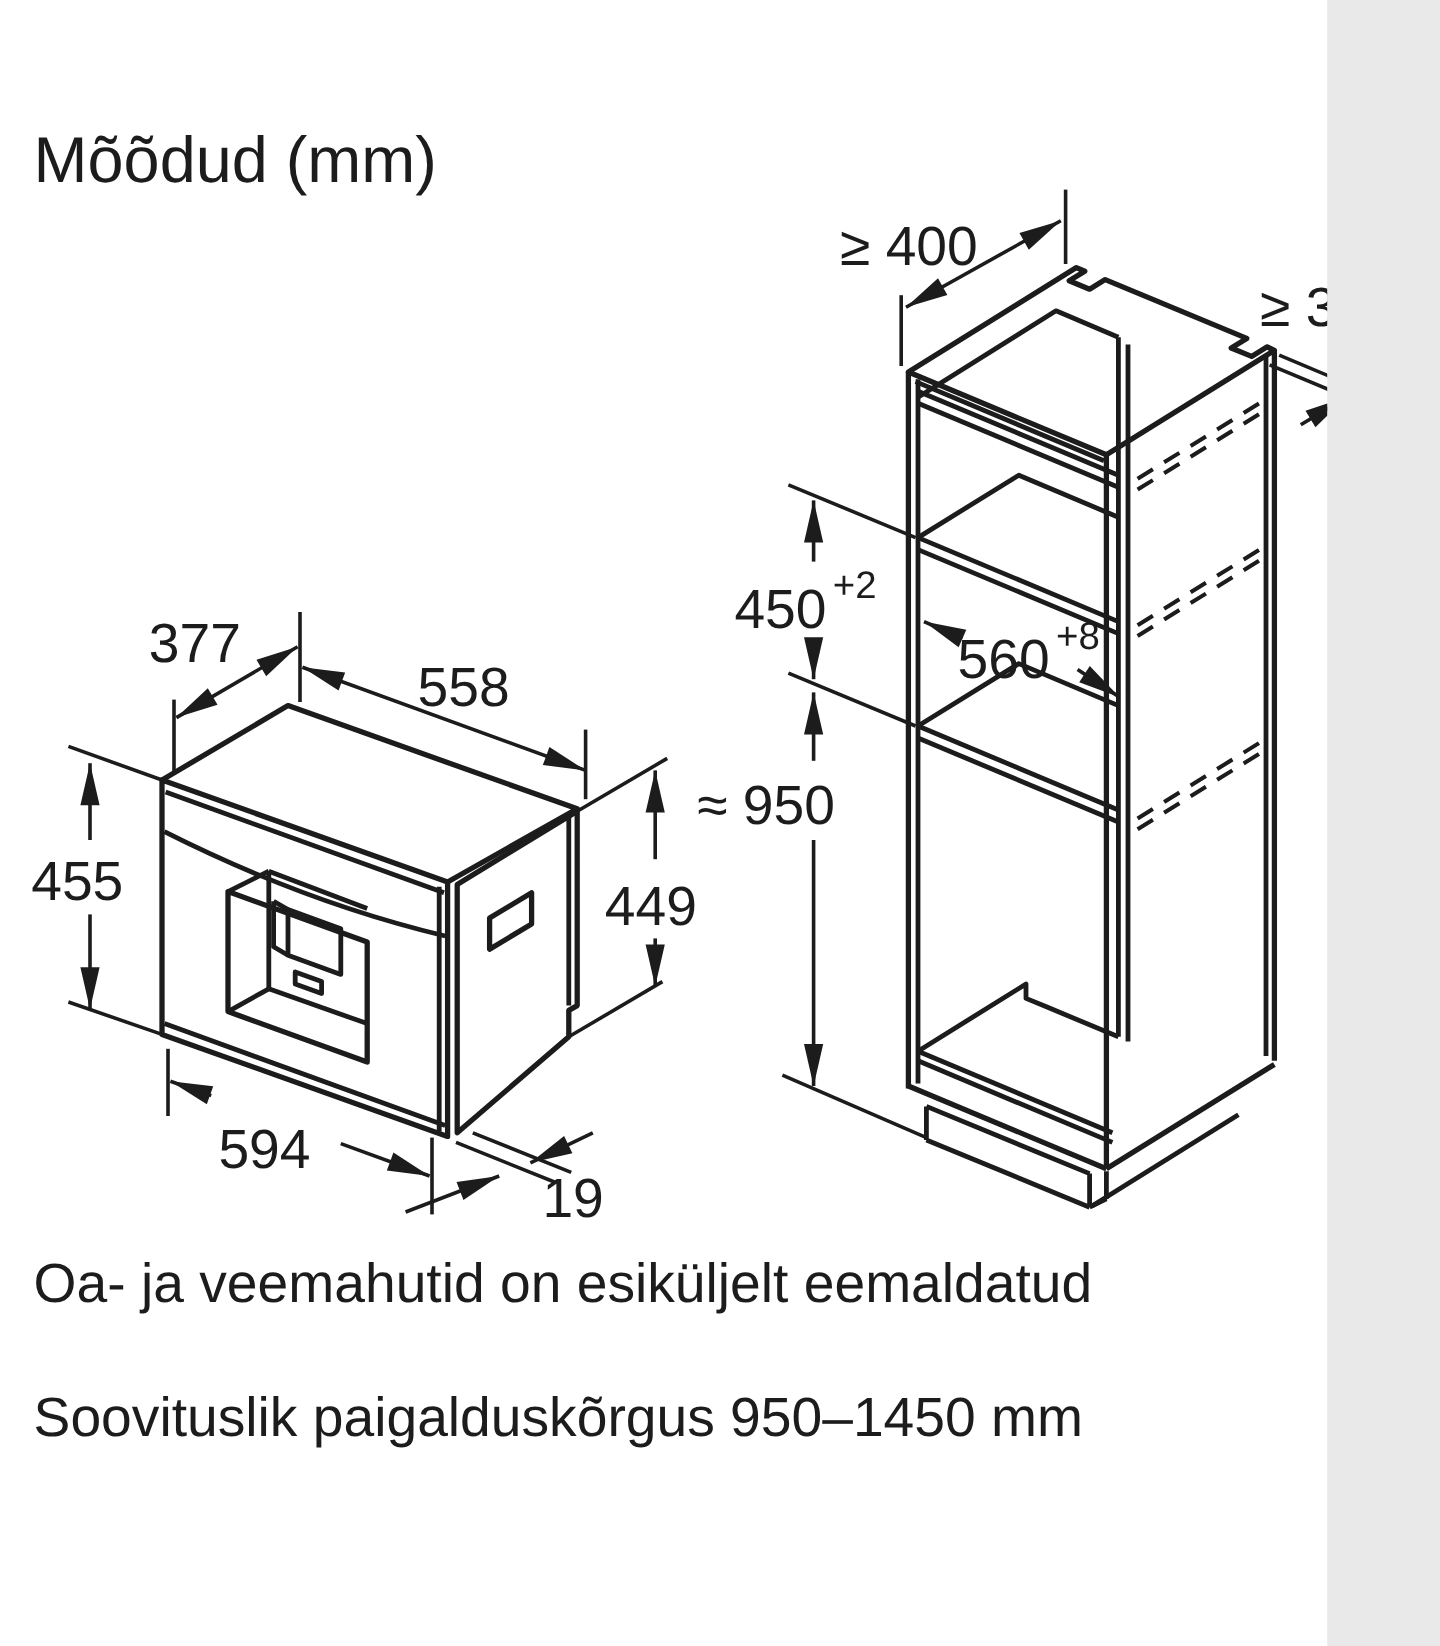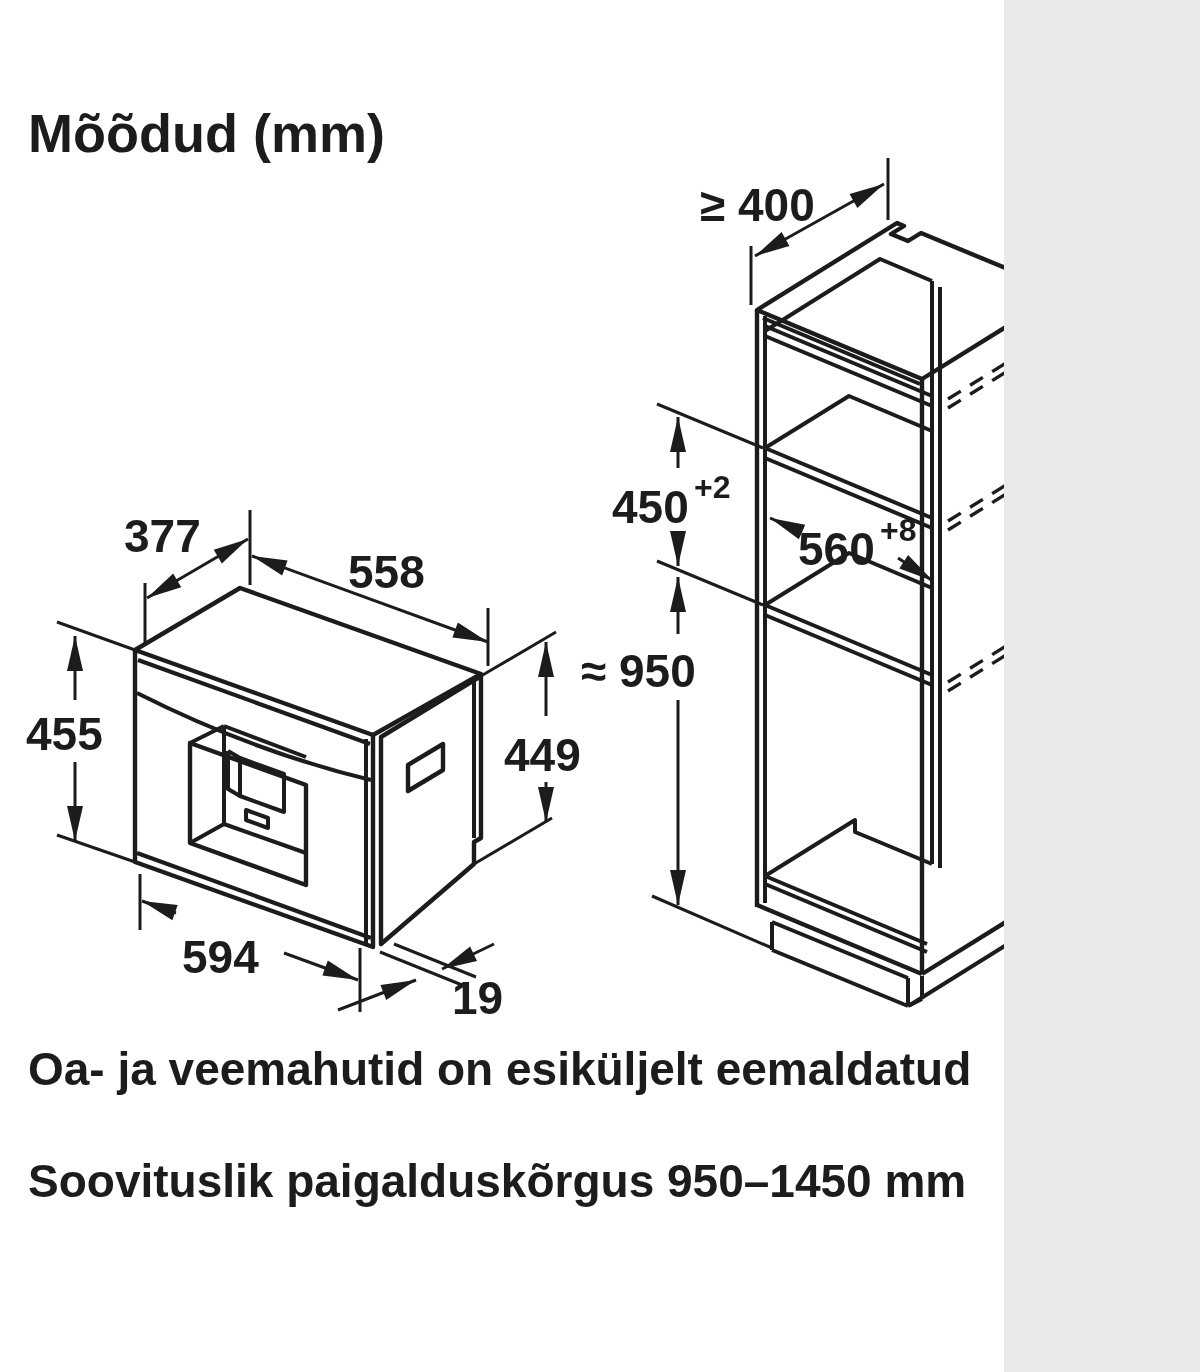--- a/index.html
+++ b/index.html
@@ -1,21 +1,20 @@
 <!DOCTYPE html>
 <html style="--line: #1c1c1c; --bg: #ffffff;"><head>
 <meta charset="utf-8">
 <style>
   :root { --line:#1c1c1c; --bg:#ffffff; }
   html,body { margin:0; padding:0; background:#e9e9e9; }
   #page {
-    position:relative; width:1004px; height:1372px;
+    position:relative; width:1106px; height:1372px;
     background:var(--bg); overflow:hidden;
     font-family:"Liberation Sans", sans-serif;
-    font-weight:bold;
   }
   svg { display:block; }
   .stroke { stroke:var(--line); fill:none; stroke-linecap:butt; stroke-linejoin:round; }
   .w45 { stroke-width:4.4; }
   .w4  { stroke-width:4; }
   .w3  { stroke-width:3; }
   .dashed { stroke-width:3.4; stroke-dasharray:15 11; }
   .rounded { stroke-linejoin:round; stroke-linecap:round; }
   text { fill:var(--line); font-family:"Liberation Sans", sans-serif; }
   .fs54 { font-size:54px; }

